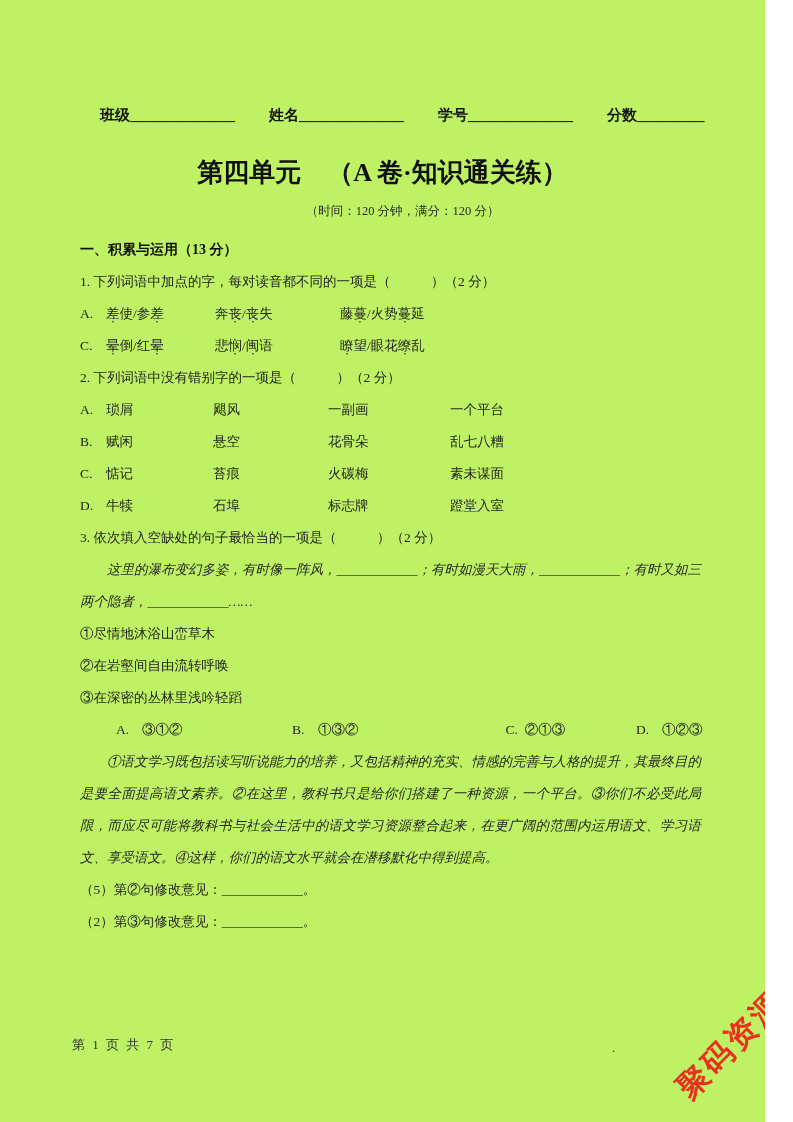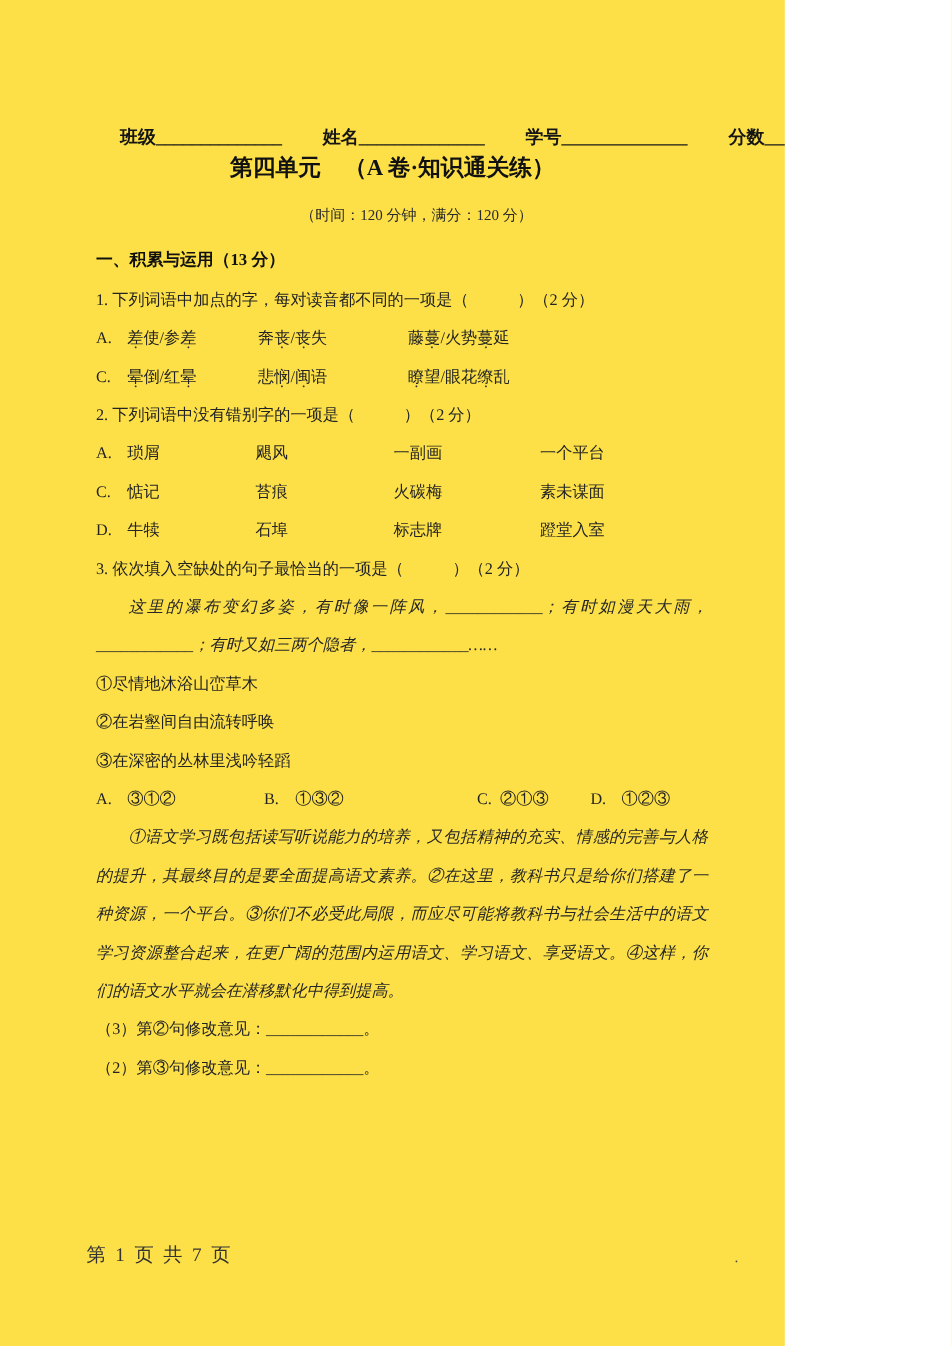--- a/index.html
+++ b/index.html
@@ -1,56 +1,56 @@
 <!DOCTYPE html>
 <html lang="zh"><head>
 <meta charset="utf-8">
 <style>
   html,body{margin:0;padding:0;background:#ffffff;}
   .page{
     position:relative;
-    width:654px;height:1122px;
-    background:#fde047;
+    width:765px;height:1122px;
+    background:#bef264;
     overflow:hidden;
     font-family:"Liberation Serif","DejaVu Serif",serif;
     color:#222;
   }
   
   .header-row{
     margin:104px 0 0 100px;
     display:flex;gap:34px;
     font-size:15px;font-weight:bold;color:#151515;
     line-height:22px;white-space:nowrap;
   }
   .header-field .blank{font-weight:bold;letter-spacing:0;}
   
   .title{
-    margin-top:0;text-align:center;
-    font-size:19px;font-weight:bold;color:#111;
+    margin-top:32px;text-align:center;
+    font-size:26px;font-weight:bold;color:#111;
     line-height:30px;
   }
   .subtitle{
     margin-top:13px;text-align:center;
     font-size:12.5px;color:#2a2a2a;line-height:20px;padding-left:40px;
   }
   
   .content{
     margin-top:13px;
     padding:0 64px 0 80px;
     font-size:13.5px;line-height:32px;color:#232323;
   }
   .line{white-space:nowrap;}
   .sec-heading{font-weight:bold;font-size:14px;color:#101010;}
   .opt-label{display:inline-block;width:26px;}
   .q1-i1{display:inline-block;width:109px;}
   .q1-i2{display:inline-block;width:125px;}
   .q2-i1{display:inline-block;width:107px;}
   .q2-i2{display:inline-block;width:115px;}
   .q2-i3{display:inline-block;width:122px;}
-  .choice{display:inline-block;}
+  .choice{display:inline-block;margin-left:36px;}
   .choice-a{width:140px;}
   .choice-b{width:136px;}
   .choice-c{width:136px;text-align:center;}
   
   .kaiti{
     font-style:italic;
     text-indent:2em;
     text-align:justify;
     white-space:normal;
     color:#262626;
@@ -59,21 +59,21 @@
   .emdot{position:relative;}
   .emdot::after{
     content:"•";
     position:absolute;left:50%;bottom:-7px;
     transform:translateX(-50%) scale(.5);
     color:#333;line-height:1;
   }
   
   .footer{
     position:absolute;left:72px;top:1036px;
-    font-size:16px;letter-spacing:2px;color:#333;
+    font-size:13px;letter-spacing:2px;color:#333;
   }
   .stray-mark{
     position:absolute;left:612px;top:1040px;
     font-size:13px;color:#444;
   }
   
   .watermark{
     position:absolute;left:658px;top:1012px;
     transform:rotate(-45deg);transform-origin:center;
     font-family:"Liberation Sans","DejaVu Sans",sans-serif;
@@ -106,37 +106,40 @@
     </div>
     <div class="line">
       <span class="opt-label">C.</span><span class="q1-i1"><span class="emdot">晕</span>倒/红<span class="emdot">晕</span></span><span class="q1-i2">悲<span class="emdot">悯</span>/<span class="emdot">闽</span>语</span><span><span class="emdot">瞭</span>望/眼花<span class="emdot">缭</span>乱</span>
     </div>
 
     <div class="line">2. 下列词语中没有错别字的一项是（　　　）（2 分）</div>
     <div class="line">
       <span class="opt-label">A.</span><span class="q2-i1">琐屑</span><span class="q2-i2">飓风</span><span class="q2-i3">一副画</span><span>一个平台</span>
     </div>
     <div class="line">
+      <span class="opt-label">B.</span><span class="q2-i1">赋闲</span><span class="q2-i2">悬空</span><span class="q2-i3">花骨朵</span><span>乱七八糟</span>
+    </div>
+    <div class="line">
       <span class="opt-label">C.</span><span class="q2-i1">惦记</span><span class="q2-i2">苔痕</span><span class="q2-i3">火碳梅</span><span>素未谋面</span>
     </div>
     <div class="line">
       <span class="opt-label">D.</span><span class="q2-i1">牛犊</span><span class="q2-i2">石埠</span><span class="q2-i3">标志牌</span><span>蹬堂入室</span>
     </div>
 
     <div class="line">3. 依次填入空缺处的句子最恰当的一项是（　　　）（2 分）</div>
     <div class="kaiti">这里的瀑布变幻多姿，有时像一阵风，____________；有时如漫天大雨，____________；有时又如三两个隐者，____________……</div>
     <div class="line">①尽情地沐浴山峦草木</div>
     <div class="line">②在岩壑间自由流转呼唤</div>
     <div class="line">③在深密的丛林里浅吟轻蹈</div>
     <div class="line">
       <span class="choice choice-a"><span class="opt-label">A.</span><span>③①②</span></span><span class="choice choice-b"><span class="opt-label">B.</span><span>①③②</span></span><span class="choice choice-c"><span class="opt-label">C.</span><span>②①③</span></span><span class="choice"><span class="opt-label">D.</span><span>①②③</span></span>
     </div>
 
     <div class="kaiti">①语文学习既包括读写听说能力的培养，又包括精神的充实、情感的完善与人格的提升，其最终目的是要全面提高语文素养。②在这里，教科书只是给你们搭建了一种资源，一个平台。③你们不必受此局限，而应尽可能将教科书与社会生活中的语文学习资源整合起来，在更广阔的范围内运用语文、学习语文、享受语文。④这样，你们的语文水平就会在潜移默化中得到提高。</div>
-    <div class="line">（3）第②句修改意见：____________。</div>
+    <div class="line">（5）第②句修改意见：____________。</div>
     <div class="line">（2）第③句修改意见：____________。</div>
 
   </div>
 
   <div class="footer">第 1 页 共 7 页</div>
   <div class="stray-mark">.</div>
   <div class="watermark" style="color: rgb(232, 50, 31);">聚码资源网</div>
 
 </div>
 

